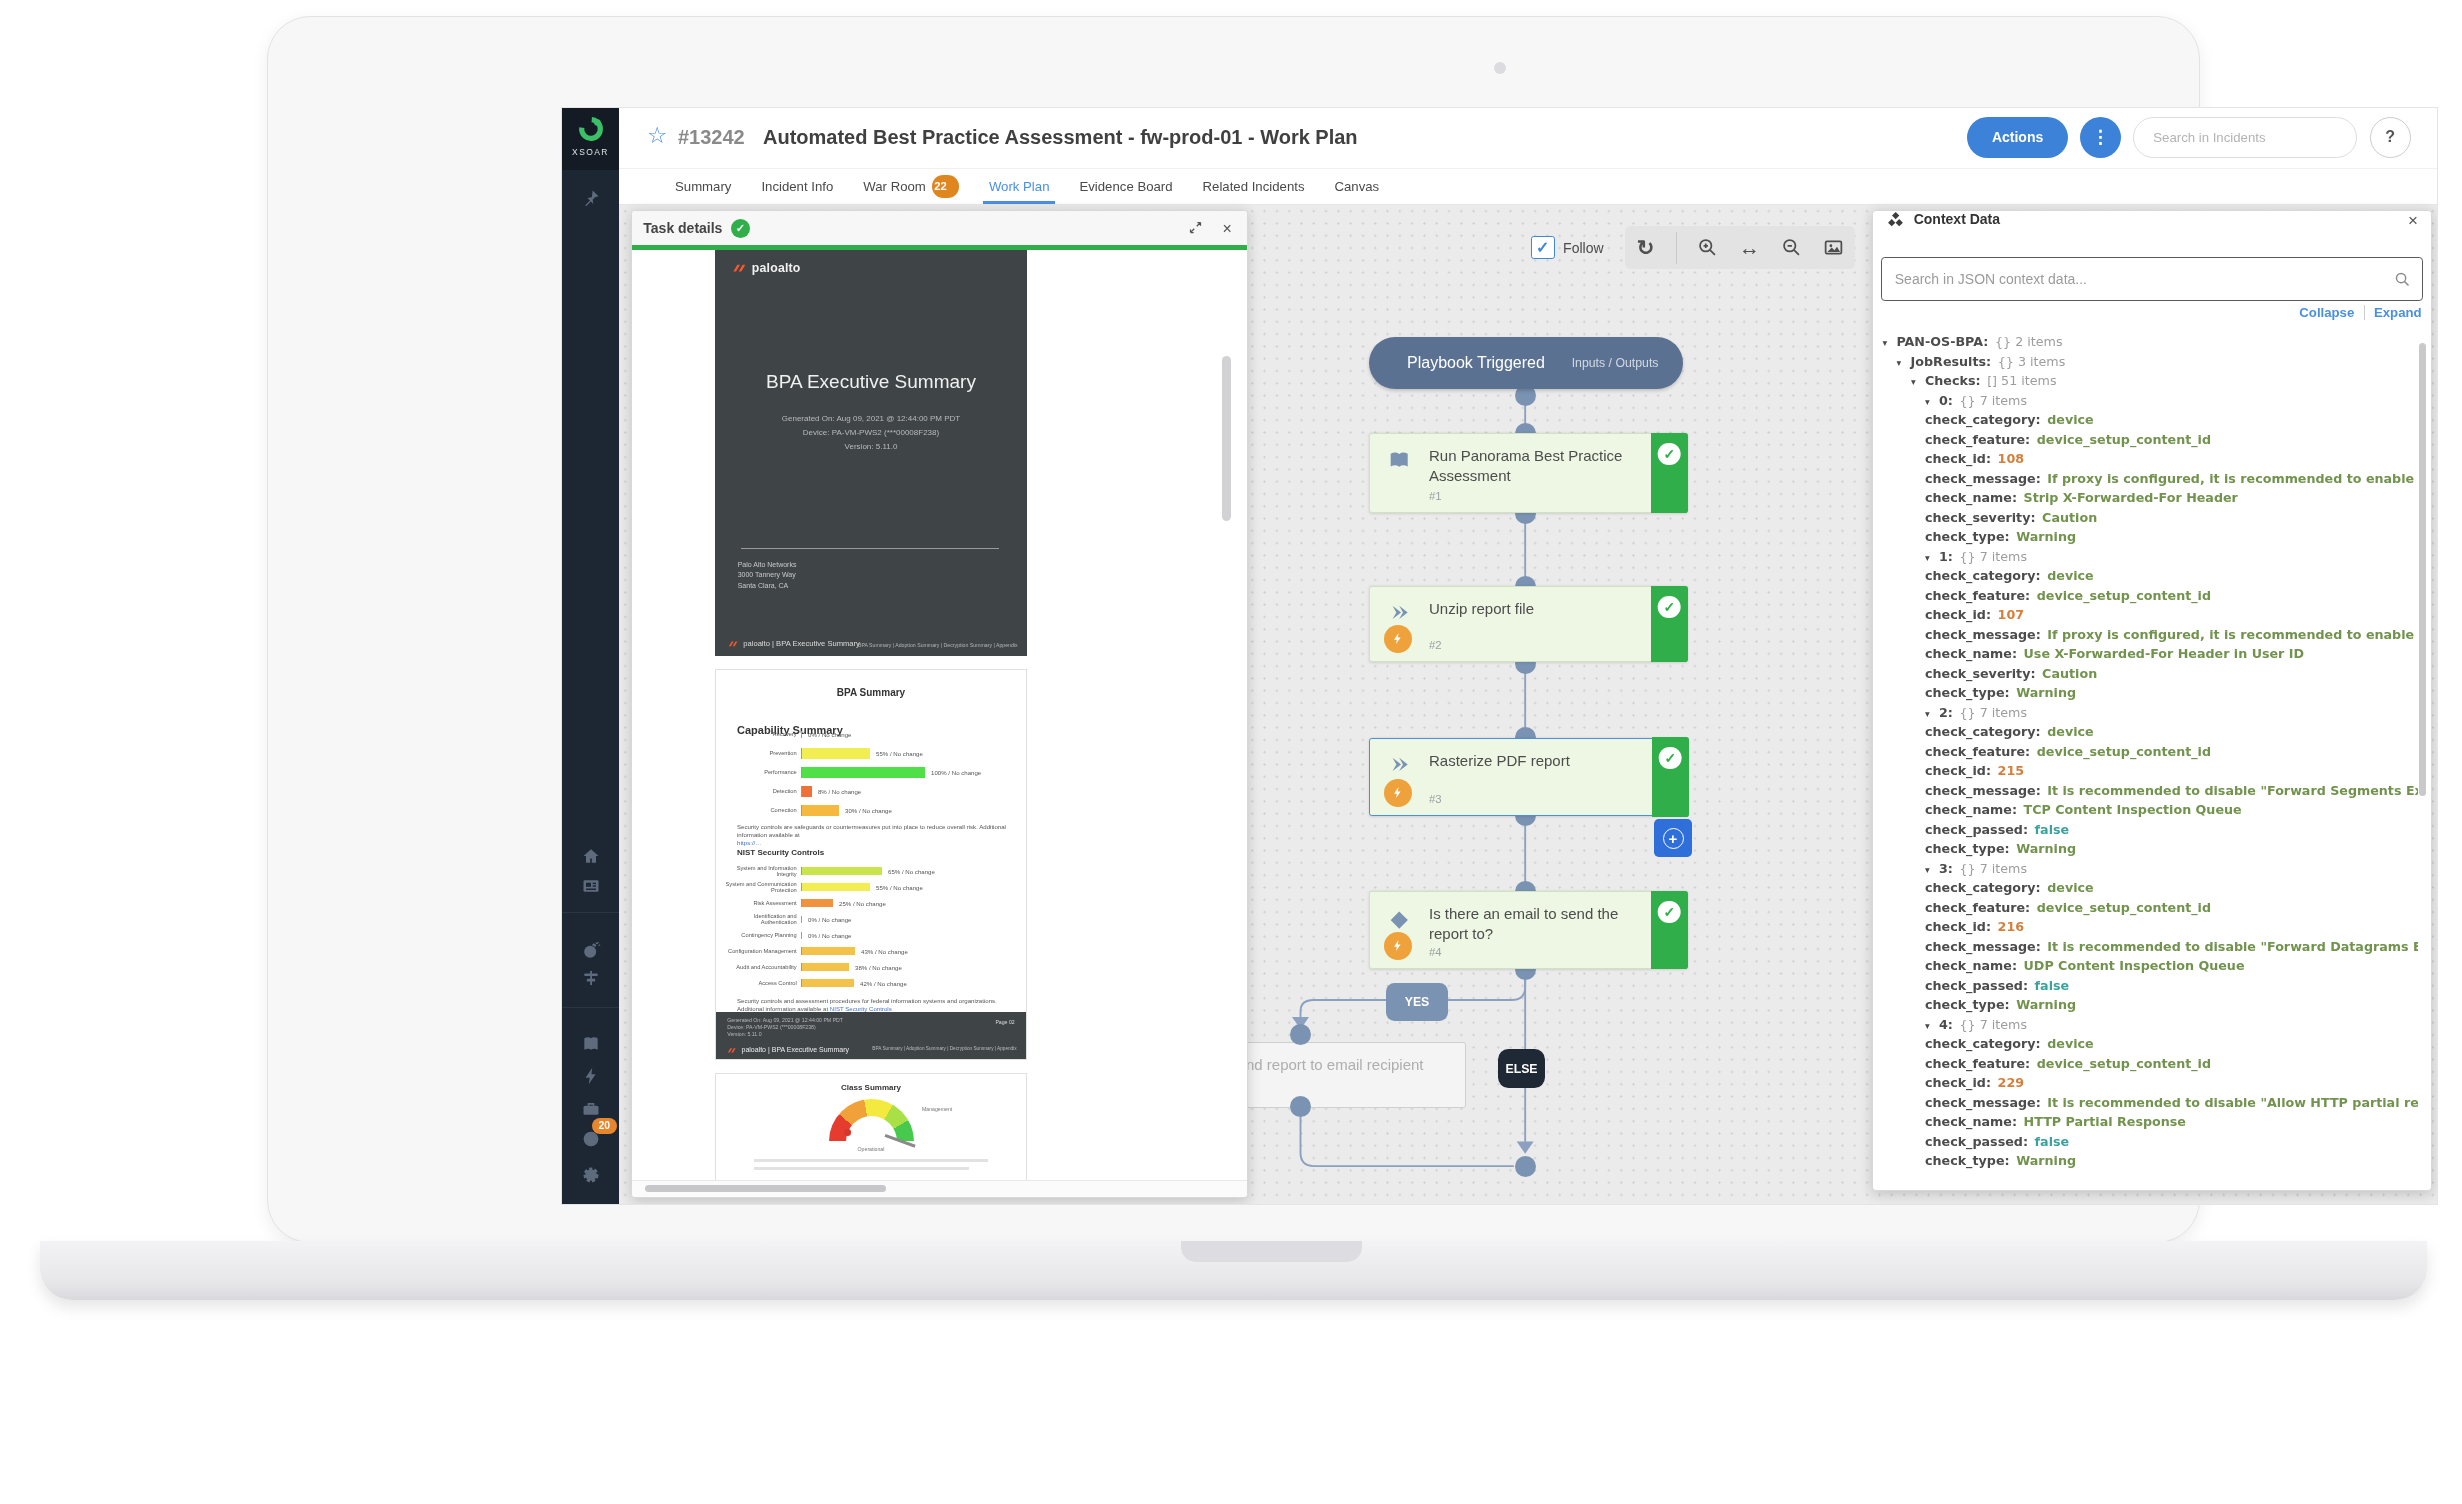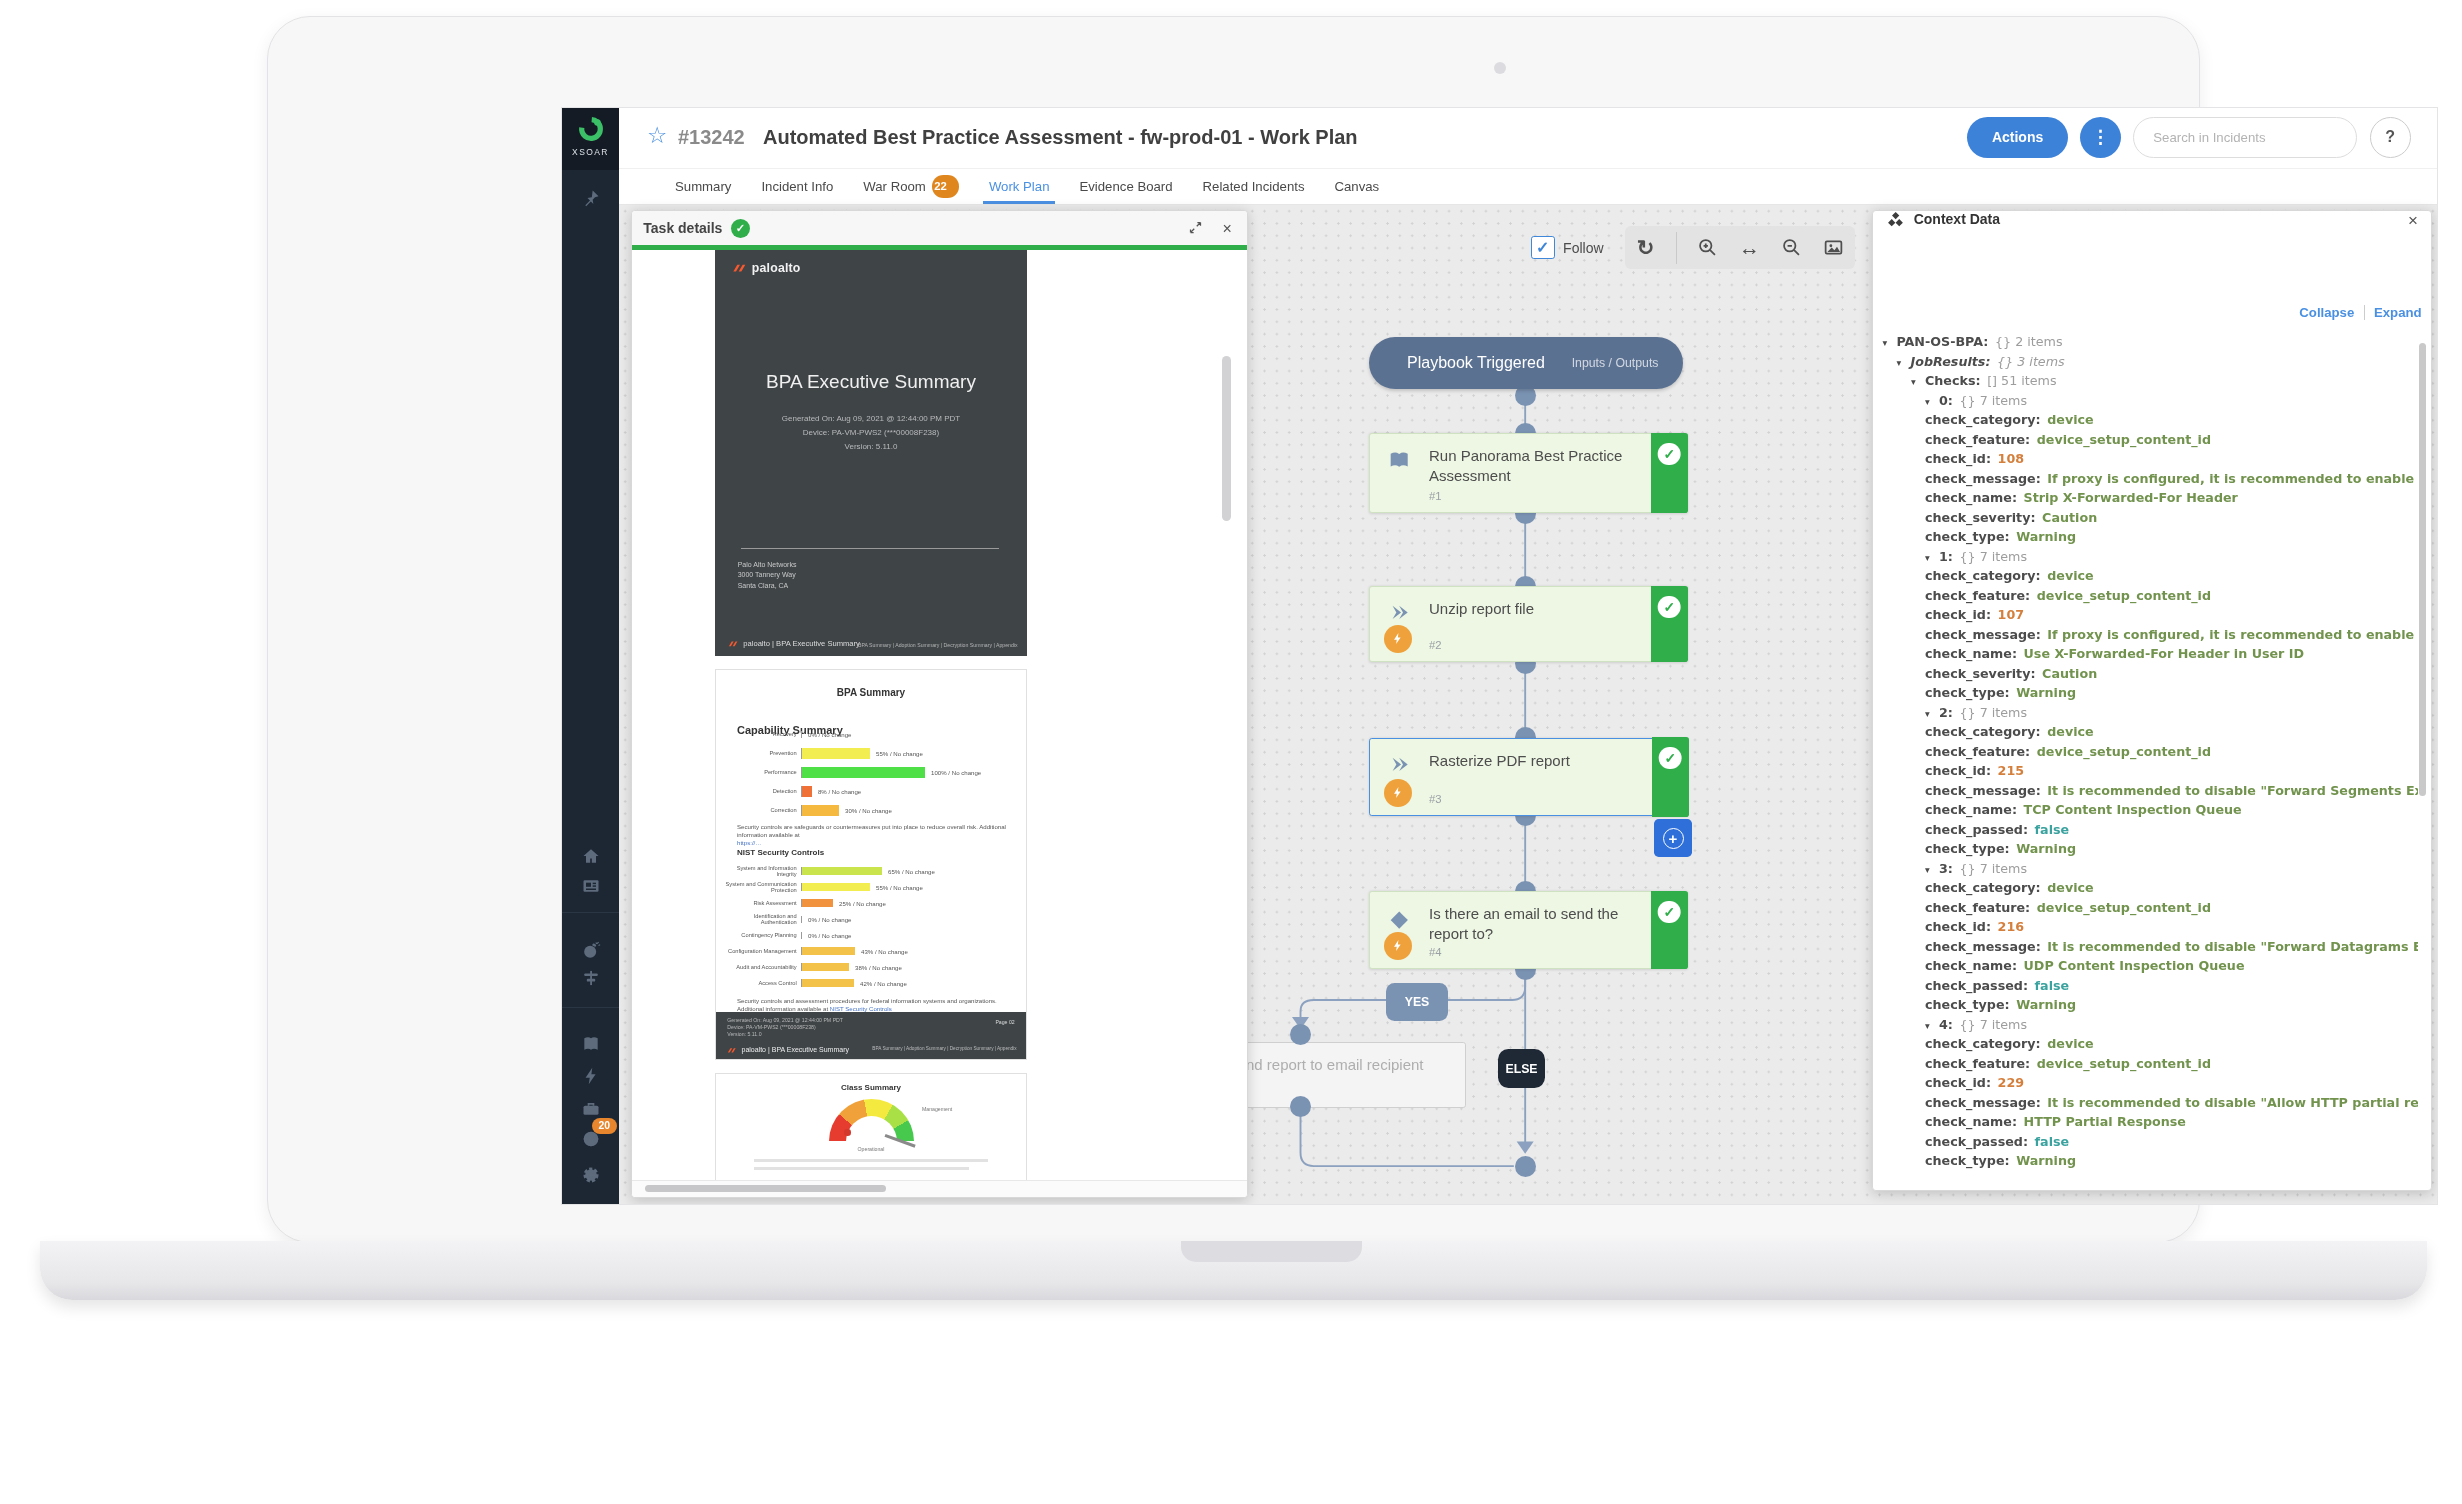--- a/index.html
+++ b/index.html
@@ -587,28 +587,35 @@
     <div class="panel" style="left:1310px;top:102px;width:560px;height:981px;">
       <div class="cp-head">
         <svg viewBox="0 0 24 24">
           <rect x="9" y="2.5" width="6.5" height="6.5" transform="rotate(45 12.2 5.7)"></rect>
           <rect x="4" y="11.5" width="6.5" height="6.5" transform="rotate(45 7.2 14.7)"></rect>
           <rect x="13.5" y="11.5" width="6.5" height="6.5" transform="rotate(45 16.7 14.7)"></rect>
         </svg>
         <span class="cp-title">Context Data</span>
         <span class="cp-close">×</span>
       </div>
+      <div class="cp-search">
+        <input placeholder="Search in JSON context data..." style="">
+        <svg viewBox="0 0 24 24">
+            <circle cx="10" cy="10" r="6.5"></circle>
+            <path d="M15 15l5.5 5.5"></path>
+          </svg>
+      </div>
       <div class="cp-links">
         <span>Collapse</span>
         <span class="sep"></span>
         <span>Expand</span>
       </div>
       <div class="ctx-tree">
           <div class="ctx-row" style="padding-left: 9.4px;"><span class="arr">▾</span><span class="key">PAN-OS-BPA:</span><span class="meta">{} 2 items</span></div>
-          <div class="ctx-row" style="padding-left: 23.6px; font-style: italic;"><span class="arr">▾</span><span class="key">JobResults:</span><span class="meta">{} 3 items</span></div>
+          <div class="ctx-row" style="padding-left: 23.6px;"><span class="arr">▾</span><span class="key">JobResults:</span><span class="meta">{} 3 items</span></div>
           <div class="ctx-row" style="padding-left: 38px;"><span class="arr">▾</span><span class="key">Checks:</span><span class="meta">[] 51 items</span></div>
           <div class="ctx-row" style="padding-left: 52px;"><span class="arr">▾</span><span class="key">0:</span><span class="meta">{} 7 items</span></div>
           <div class="ctx-row" style="padding-left: 52px;"><span class="key">check_category:</span><span class="val g">device</span></div>
           <div class="ctx-row" style="padding-left: 52px;"><span class="key">check_feature:</span><span class="val g">device_setup_content_id</span></div>
           <div class="ctx-row" style="padding-left: 52px;"><span class="key">check_id:</span><span class="val o">108</span></div>
           <div class="ctx-row" style="padding-left: 52px;"><span class="key">check_message:</span><span class="val g">If proxy is configured, it is recommended to enable "Strip X-…</span></div>
           <div class="ctx-row" style="padding-left: 52px;"><span class="key">check_name:</span><span class="val g">Strip X-Forwarded-For Header</span></div>
           <div class="ctx-row" style="padding-left: 52px;"><span class="key">check_severity:</span><span class="val g">Caution</span></div>
           <div class="ctx-row" style="padding-left: 52px;"><span class="key">check_type:</span><span class="val g">Warning</span></div>
           <div class="ctx-row" style="padding-left: 52px;"><span class="arr">▾</span><span class="key">1:</span><span class="meta">{} 7 items</span></div>

